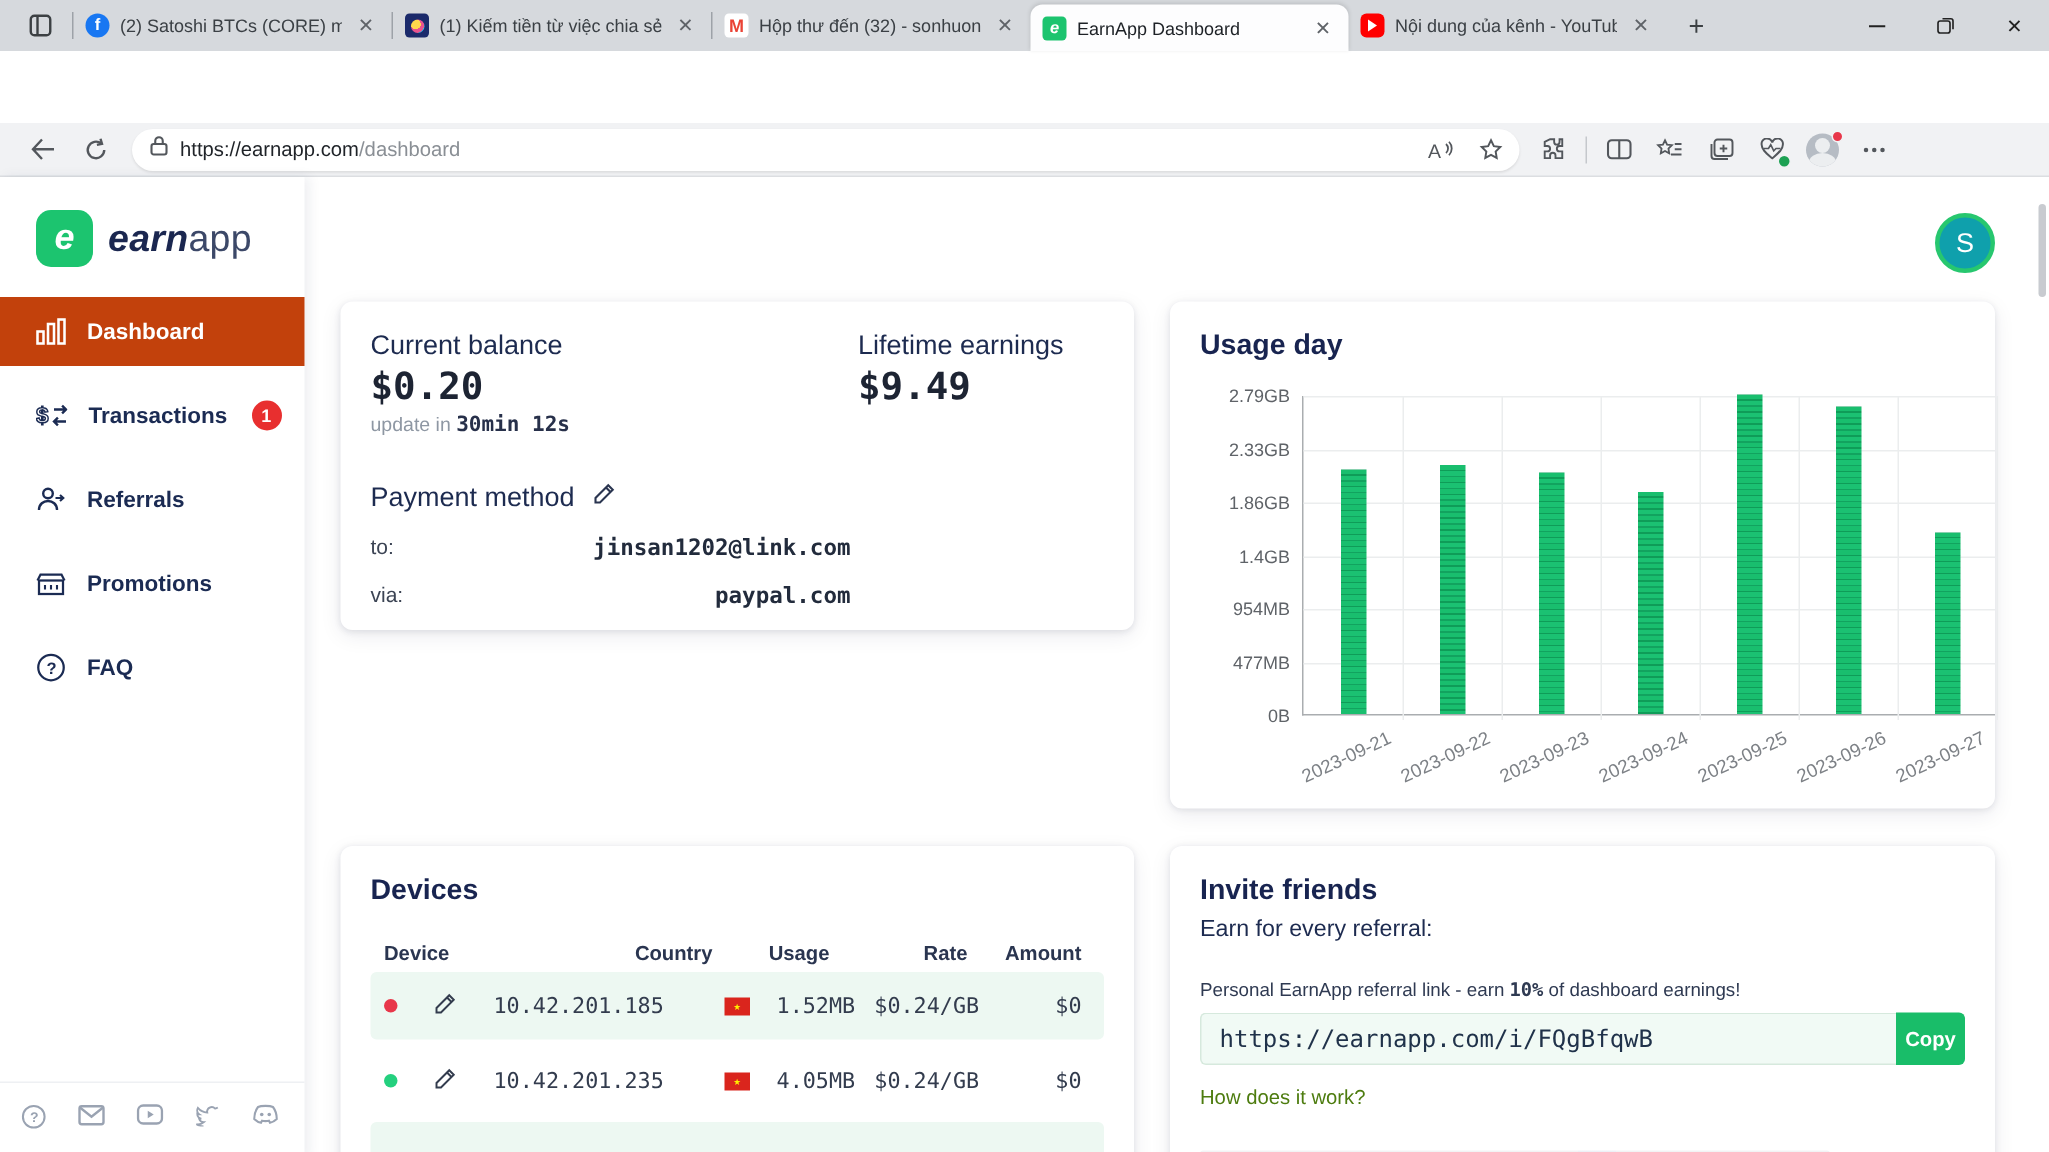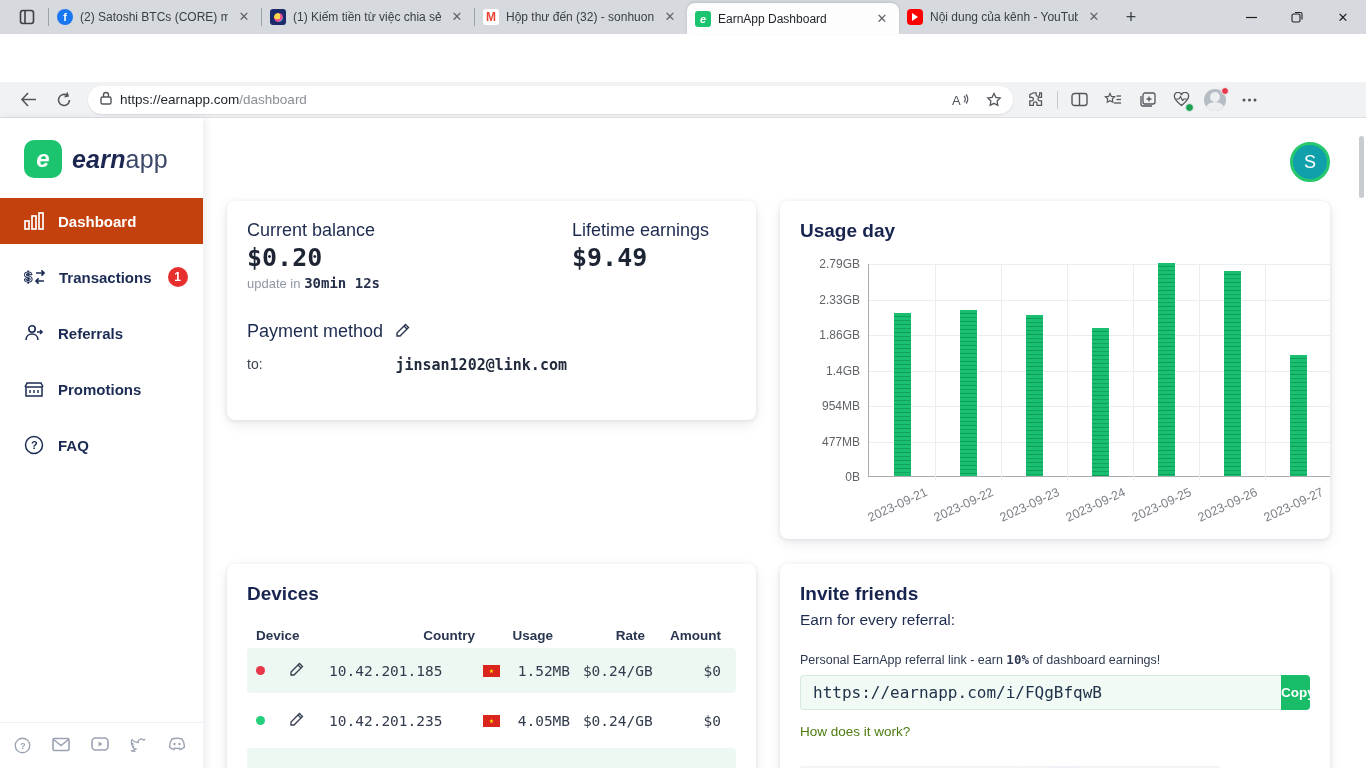--- a/index.html
+++ b/index.html
@@ -106,21 +106,21 @@
   .status-dot { width:9px; height:9px; border-radius:50%; flex:none; }
   .flag-vn { width:17px; height:12px; background:#da251d; display:flex; align-items:center; justify-content:center; color:#ffef00; font-size:8px; line-height:1; }
 
   
   #invite-card { left:577px; top:446px; width:550px; height:300px; padding:19px 20px; overflow:hidden; }
   .inv-sub { font-size:15.5px; color:#1d2b50; margin-top:6px; }
   .inv-small { font-size:12.5px; color:#2f3a52; margin-top:23px; }
   .inv-small b { font-family:"DejaVu Sans Mono",monospace; }
   .link-row { display:flex; margin-top:8px; height:35px; }
   .link-box { flex:1; background:#f1faf5; border:1px solid #d6e9dd; border-right:none; border-radius:4px 0 0 4px; display:flex; align-items:center; padding:0 12px; font-family:"DejaVu Sans Mono",monospace; font-size:16px; color:#20324a; }
-  .copy-btn { width:29px; background:#19bd69; color:#fff; border:none; border-radius:0 4px 4px 0; font-size:13.5px; font-weight:bold; font-family:"Liberation Sans",sans-serif; }
+  .copy-btn { width:46px; background:#19bd69; color:#fff; border:none; border-radius:0 4px 4px 0; font-size:13.5px; font-weight:bold; font-family:"Liberation Sans",sans-serif; }
   .how-link { display:inline-block; margin-top:14px; font-size:13.5px; color:#4d7c0f; }
   .faded-line { margin-top:26px; height:10px; width:420px; background:linear-gradient(90deg,#e7e9ec 0 60%,#dfe4ef 60% 66%,#e7e9ec 66%); opacity:.55; border-radius:2px; }
 
   
   .taskbar { height:42px; background:#e9f1f7; border-top:1px solid #d3dee7; display:flex; align-items:stretch; }
   .tb-tile { width:46px; display:flex; align-items:center; justify-content:center; position:relative; }
   .tb-tile.running::after { content:""; position:absolute; bottom:0; left:3px; right:3px; height:3px; background:#0078d4; }
   .tb-tile.focused { background:#f6fafd; }
   .win-logo { width:17px; height:17px; display:grid; grid-template-columns:8px 8px; grid-template-rows:8px 8px; gap:1px; }
   .win-logo i { background:#111; }
@@ -380,20 +380,24 @@
         <span>
           <svg width="16" height="16" viewBox="0 0 16 16">
               <path d="M10.5 2.5 l3 3 L5 14 H2 v-3 z" fill="none" stroke="#2a3550" stroke-width="1.4"></path>
               <line x1="9" y1="4" x2="12" y2="7" stroke="#2a3550" stroke-width="1.4"></line>
             </svg>
         </span>
       </div>
       <div class="pay-row">
         <span class="k">to:</span>
         <span class="v">jinsan1202@link.com</span>
+      </div>
+      <div class="pay-row">
+        <span class="k">via:</span>
+        <span class="v">paypal.com</span>
       </div>
     </div>
 
     <div class="card" id="usage-card">
       <div class="card-title">Usage day</div>
       <div class="plot-wrap" id="plot">
           <div class="gridline-h" style="top: 0px;"></div>
           <div class="ytick" style="top: 0px;">2.79GB</div>
           <div class="gridline-h" style="top: 35.5px;"></div>
           <div class="ytick" style="top: 35.5px;">2.33GB</div>

